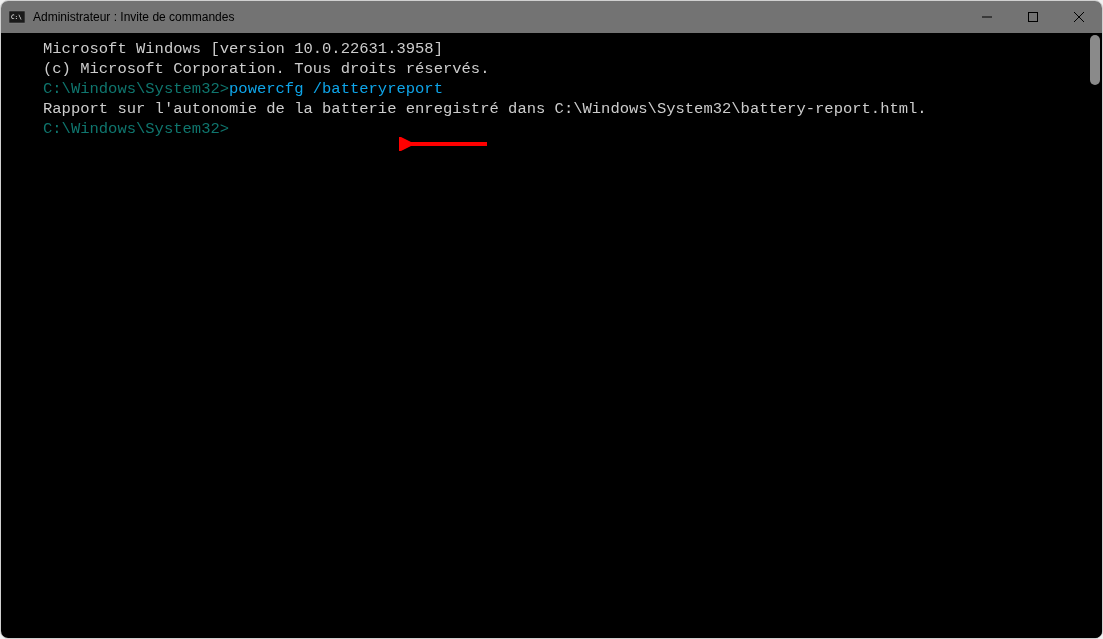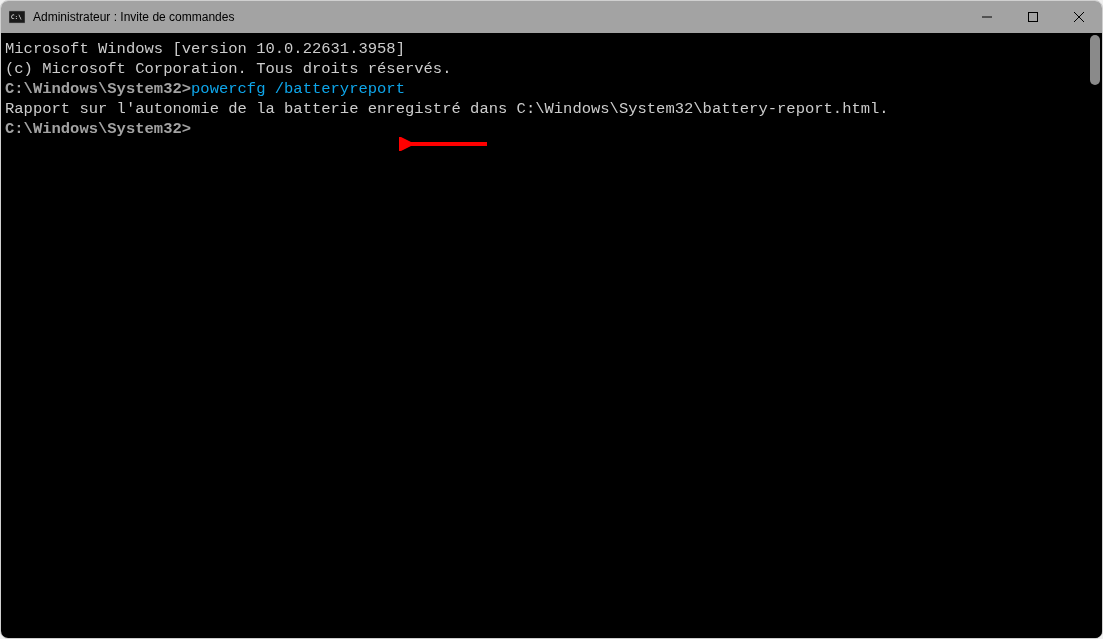--- a/index.html
+++ b/index.html
@@ -20,21 +20,21 @@
       background: #ffffff;
       border: 1px solid #d0d0d0;
       border-radius: 8px;
       overflow: hidden;
       display: flex;
       flex-direction: column;
       position: relative;
     }
     .titlebar {
       height: 32px;
-      background: #a3a3a3;
+      background: #737373;
       display: flex;
       align-items: center;
       justify-content: space-between;
       padding-left: 8px;
       font-size: 12px;
       color: #000000;
       flex: 0 0 auto;
     }
     .titlebar-left {
       display: flex;
@@ -70,39 +70,39 @@
     }
     .terminal-content {
       flex: 1 1 auto;
       padding: 6px 0 6px 4px;
       font-family: Consolas, "Courier New", monospace;
       font-size: 15.5px;
       line-height: 20px;
       color: #cccccc;
       white-space: pre;
       overflow: hidden;
+      margin-left: 38px;
     }
     .scrollbar-track {
       width: 16px;
       background: #000000;
       position: relative;
       flex: 0 0 auto;
     }
     .scrollbar-thumb {
       position: absolute;
       top: 2px;
       right: 2px;
       width: 10px;
       height: 50px;
       background: #8a8a8a;
       border-radius: 5px;
     }
     .prompt {
-      color: #a3a3a3;
-      font-weight: bold;
+      color: #0f766e;
     }
     .command {
       color: #0ea5e9;
     }
     .line {
       display: block;
     }
     .arrow-annotation {
       position: absolute;
       top: 104px;

